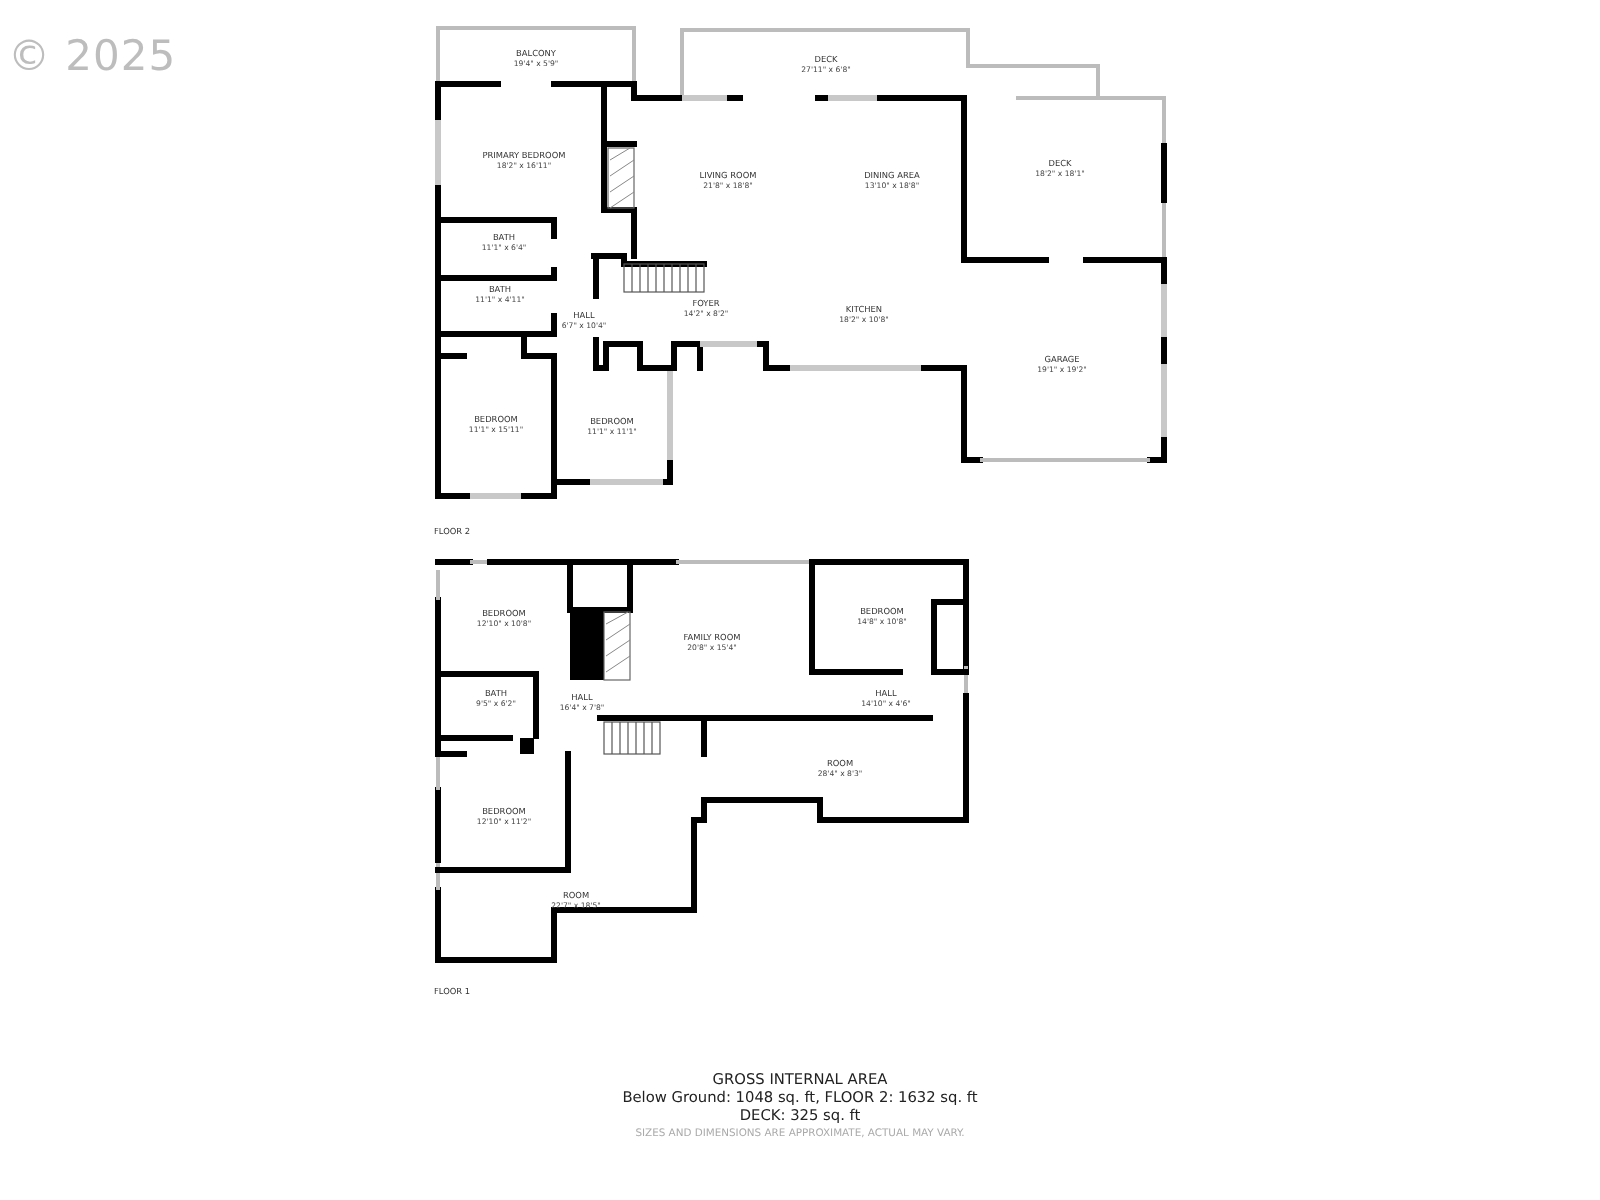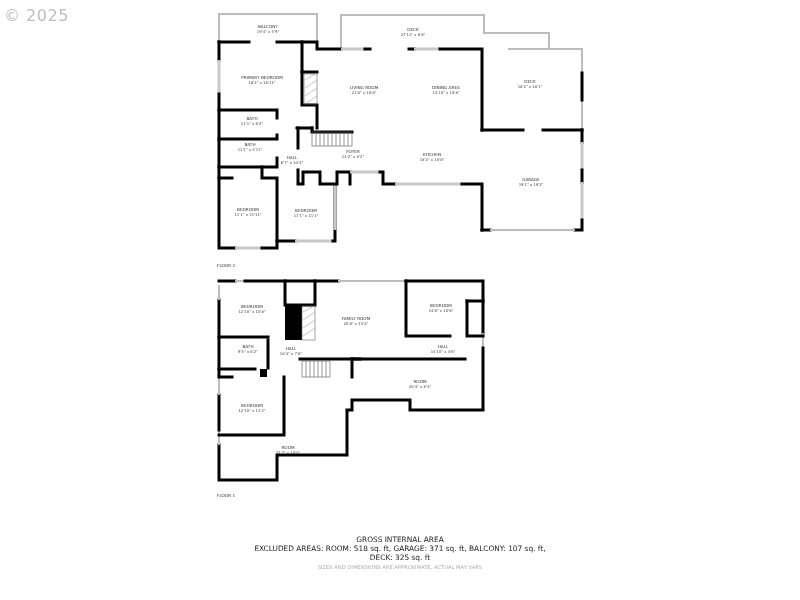--- a/index.html
+++ b/index.html
@@ -1,17 +1,17 @@
 <!DOCTYPE html>
 <html><head>
 <meta charset="utf-8">
 <style>
   html,body{margin:0;padding:0;background:#fff;}
   body{width:800px;height:600px;position:relative;overflow:hidden;font-family:"DejaVu Sans",sans-serif;color:#222;}
-  .copyright{position:absolute;left:4px;top:6px;font-size:16px;color:#bdbdbd;letter-spacing:0.5px;font-family:"DejaVu Sans",sans-serif;}
+  .copyright{position:absolute;left:4px;top:16px;font-size:21px;color:#bdbdbd;letter-spacing:0.5px;font-family:"DejaVu Sans",sans-serif;}
   svg.plan{position:absolute;left:0;top:0;}
   .lbl{font-family:"DejaVu Sans",sans-serif;font-size:4.2px;fill:#333;text-anchor:middle;}
   .dim{font-family:"DejaVu Sans",sans-serif;font-size:3.8px;fill:#444;text-anchor:middle;}
   .floor{font-family:"DejaVu Sans",sans-serif;font-size:4.2px;fill:#333;}
   .wall{stroke:#000;stroke-width:3;fill:none;stroke-linecap:square;}
   .thin{stroke:#bcbcbc;stroke-width:2;fill:none;}
   .win{stroke:#c8c8c8;stroke-width:3;fill:none;}
   .stairs line{stroke:#555;stroke-width:0.6;}
   .area{position:absolute;left:0;width:800px;top:535px;text-align:center;font-size:7.4px;line-height:9px;color:#222;}
   .area .note{font-size:5.2px;color:#aaa;margin-top:1px;}
@@ -182,16 +182,16 @@
     <text class="lbl" x="252" y="407">BEDROOM</text>
     <text class="dim" x="252" y="412">12'10" x 11'2"</text>
     <text class="lbl" x="288" y="449">ROOM</text>
     <text class="dim" x="288" y="454">22'7" x 18'5"</text>
     <text class="floor" x="217" y="497">FLOOR 1</text>
   </g>
 </svg>
 
 <div class="area">
   <div>GROSS INTERNAL AREA</div>
-  <div>EXCLUDED AREAS: ROOM: 518 sq. ft, GARAGE: 371 sq. ft, BALCONY: 107 sq. ft,</div>
+  <div>Below Ground: 1048 sq. ft, FLOOR 2: 1632 sq. ft</div>
   <div>DECK: 325 sq. ft</div>
   <div class="note">SIZES AND DIMENSIONS ARE APPROXIMATE, ACTUAL MAY VARY.</div>
 </div>
 
 </body></html>

